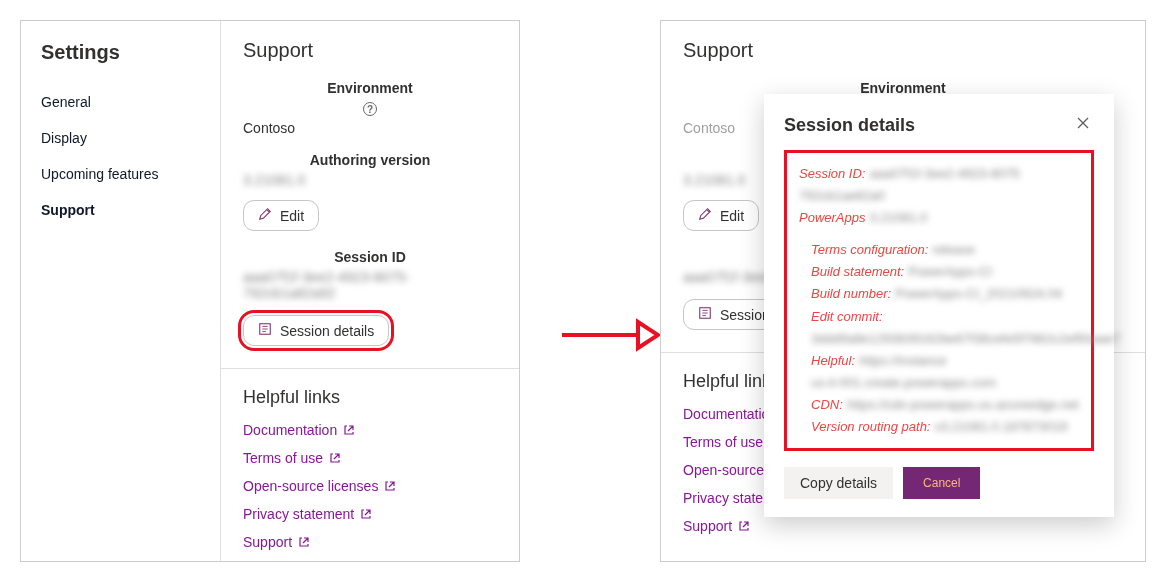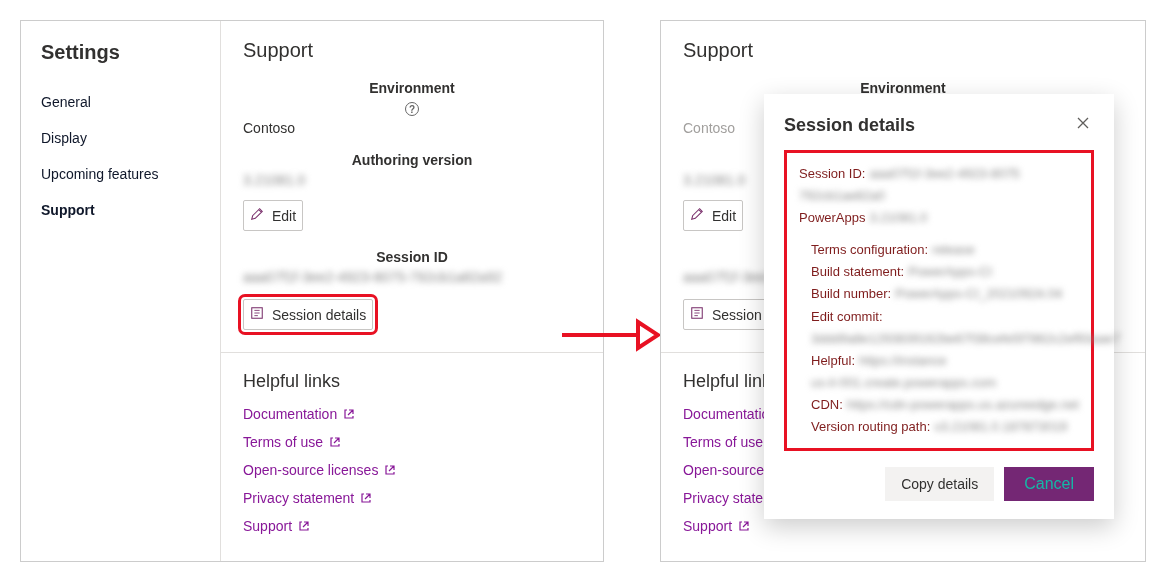--- a/index.html
+++ b/index.html
@@ -11,21 +11,21 @@
     background: #fff;
     width: 1167px;
     height: 572px;
     position: relative;
   }
   .panel {
     position: absolute;
     border: 1px solid #ccc;
     background: #fff;
   }
-  .left-panel { left: 20px; top: 20px; width: 584px; height: 542px; display: flex; }
+  .left-panel { left: 20px; top: 20px; width: 500px; height: 542px; display: flex; }
   .right-panel { left: 660px; top: 20px; width: 486px; height: 542px; display: flex; }
   .sidebar {
     width: 200px;
     border-right: 1px solid #e1dfdd;
     padding-top: 10px;
   }
   .sidebar-title {
     font-size: 20px;
     font-weight: 600;
     padding: 10px 20px 20px 20px;
@@ -57,28 +57,28 @@
   }
   .field-value {
     color: #323130;
     margin-top: 4px;
   }
   .blur { filter: blur(3px); color:#888; user-select:none; }
   .btn-ghost {
     margin-top: 12px;
     border: 1px solid #c8c6c4;
     background: #fff;
-    padding: 6px 6px;
+    padding: 6px 14px;
     display: inline-flex;
     align-items: center;
     gap: 8px;
     cursor: pointer;
     font-size: 14px;
     color: #323130;
-    border-radius: 2px;
+    border-radius: 11px;
   }
   .btn-ghost .ic { color: #7a306c; }
   .highlight-red { outline: 3px solid #e81123; outline-offset: 2px; }
   .section-rule { border-top: 1px solid #e1dfdd; margin: 22px -22px 18px -22px; }
   .section-title { font-size: 18px; font-weight: 400; margin-bottom: 14px; }
   .link-row {
     display: flex; align-items: center; gap: 6px;
     color: #881798; margin-bottom: 12px; cursor: pointer;
     font-size: 14px;
   }
@@ -107,33 +107,33 @@
   .dialog-title { font-size: 18px; font-weight: 600; }
   .close-x { cursor:pointer; font-size:16px; color:#605e5c; padding:4px;}
   .detail-box {
     border: 3px solid #e81123;
     padding: 10px 12px;
     font-size: 13px;
     line-height: 1.7;
     color: #323130;
     min-height: 260px;
   }
-  .detail-box .kv .k { color:#7f1d1d; }
+  .detail-box .kv .k { color:#ef4444;font-style:italic; }
   .detail-box .kv .v { filter: blur(3px); color:#888; margin-left:4px;}
   .indent { padding-left: 12px; }
   .dialog-actions {
-    display:flex; justify-content:flex-end; gap:10px; margin-top:16px;
+    display:flex; gap:10px; margin-top:16px;
   }
   .btn-default {
     background:#f3f2f1; border:none; padding:8px 16px; cursor:pointer;
     font-size:14px; color:#323130;
   }
   .btn-primary {
-    background:#742774; color:#14b8a6; border:none; padding:8px 20px;
-    cursor:pointer; font-size:16px;
+    background:#742774; color:#fdba74; border:none; padding:8px 20px;
+    cursor:pointer; font-size:12px;
   }
   .right-panel .content { padding-left: 22px; }
 </style>
 </head>
 <body>
 
 <div class="panel left-panel">
   <div class="sidebar">
     <div class="sidebar-title">Settings</div>
     <div class="sidebar-item">General</div>

